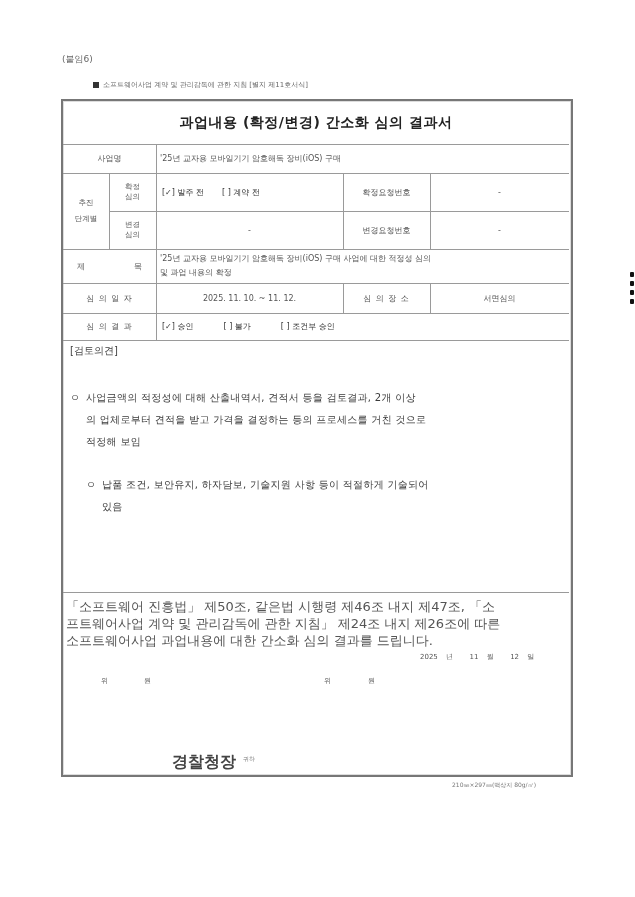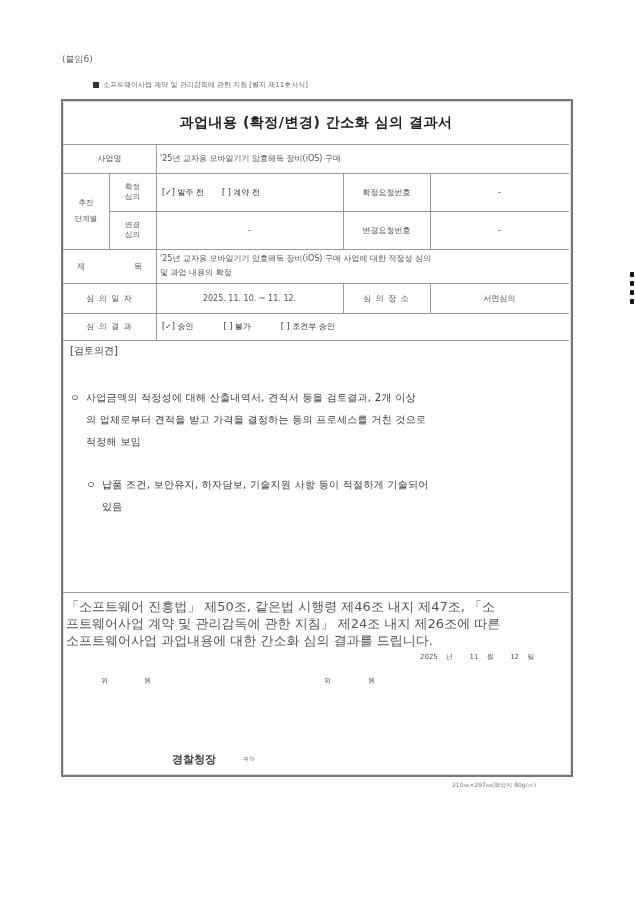--- a/index.html
+++ b/index.html
@@ -29,21 +29,21 @@
   .bold { color: #333; }
 
   .opinion-head { left: 70px; top: 344px; font-size: 10px; color: #444; }
   .op { position: absolute; left: 70px; width: 494px; font-size: 10px; line-height: 22px; color: #3a3a3a; letter-spacing: 0.3px; }
   .op .mark { display: inline-block; width: 16px; }
   .op .indent { padding-left: 16px; }
 
   .legal { left: 66px; top: 598px; width: 440px; font-size: 13px; line-height: 17px; color: #555; }
   .date { left: 420px; top: 652px; font-size: 7px; color: #555; word-spacing: 6px; }
   .member { top: 676px; font-size: 7px; color: #555; }
-  .recipient { left: 172px; top: 752px; font-size: 11px; font-weight: bold; color: #444; }
+  .recipient { left: 172px; top: 752px; font-size: 16px; font-weight: bold; color: #444; }
   .recipient-suffix { left: 243px; top: 755px; font-size: 6px; color: #777; }
   .paper { left: 452px; top: 781px; font-size: 6px; color: #777; }
   .edge-marks { left: 630px; top: 272px; width: 4px; }
   .edge-marks div { width: 4px; height: 5px; background: #111; margin-bottom: 4px; border-radius: 1px; }
 </style>
 </head>
 <body>
 
 <div class="abs attach">(붙임6)</div>
 <div class="abs form-ref">

